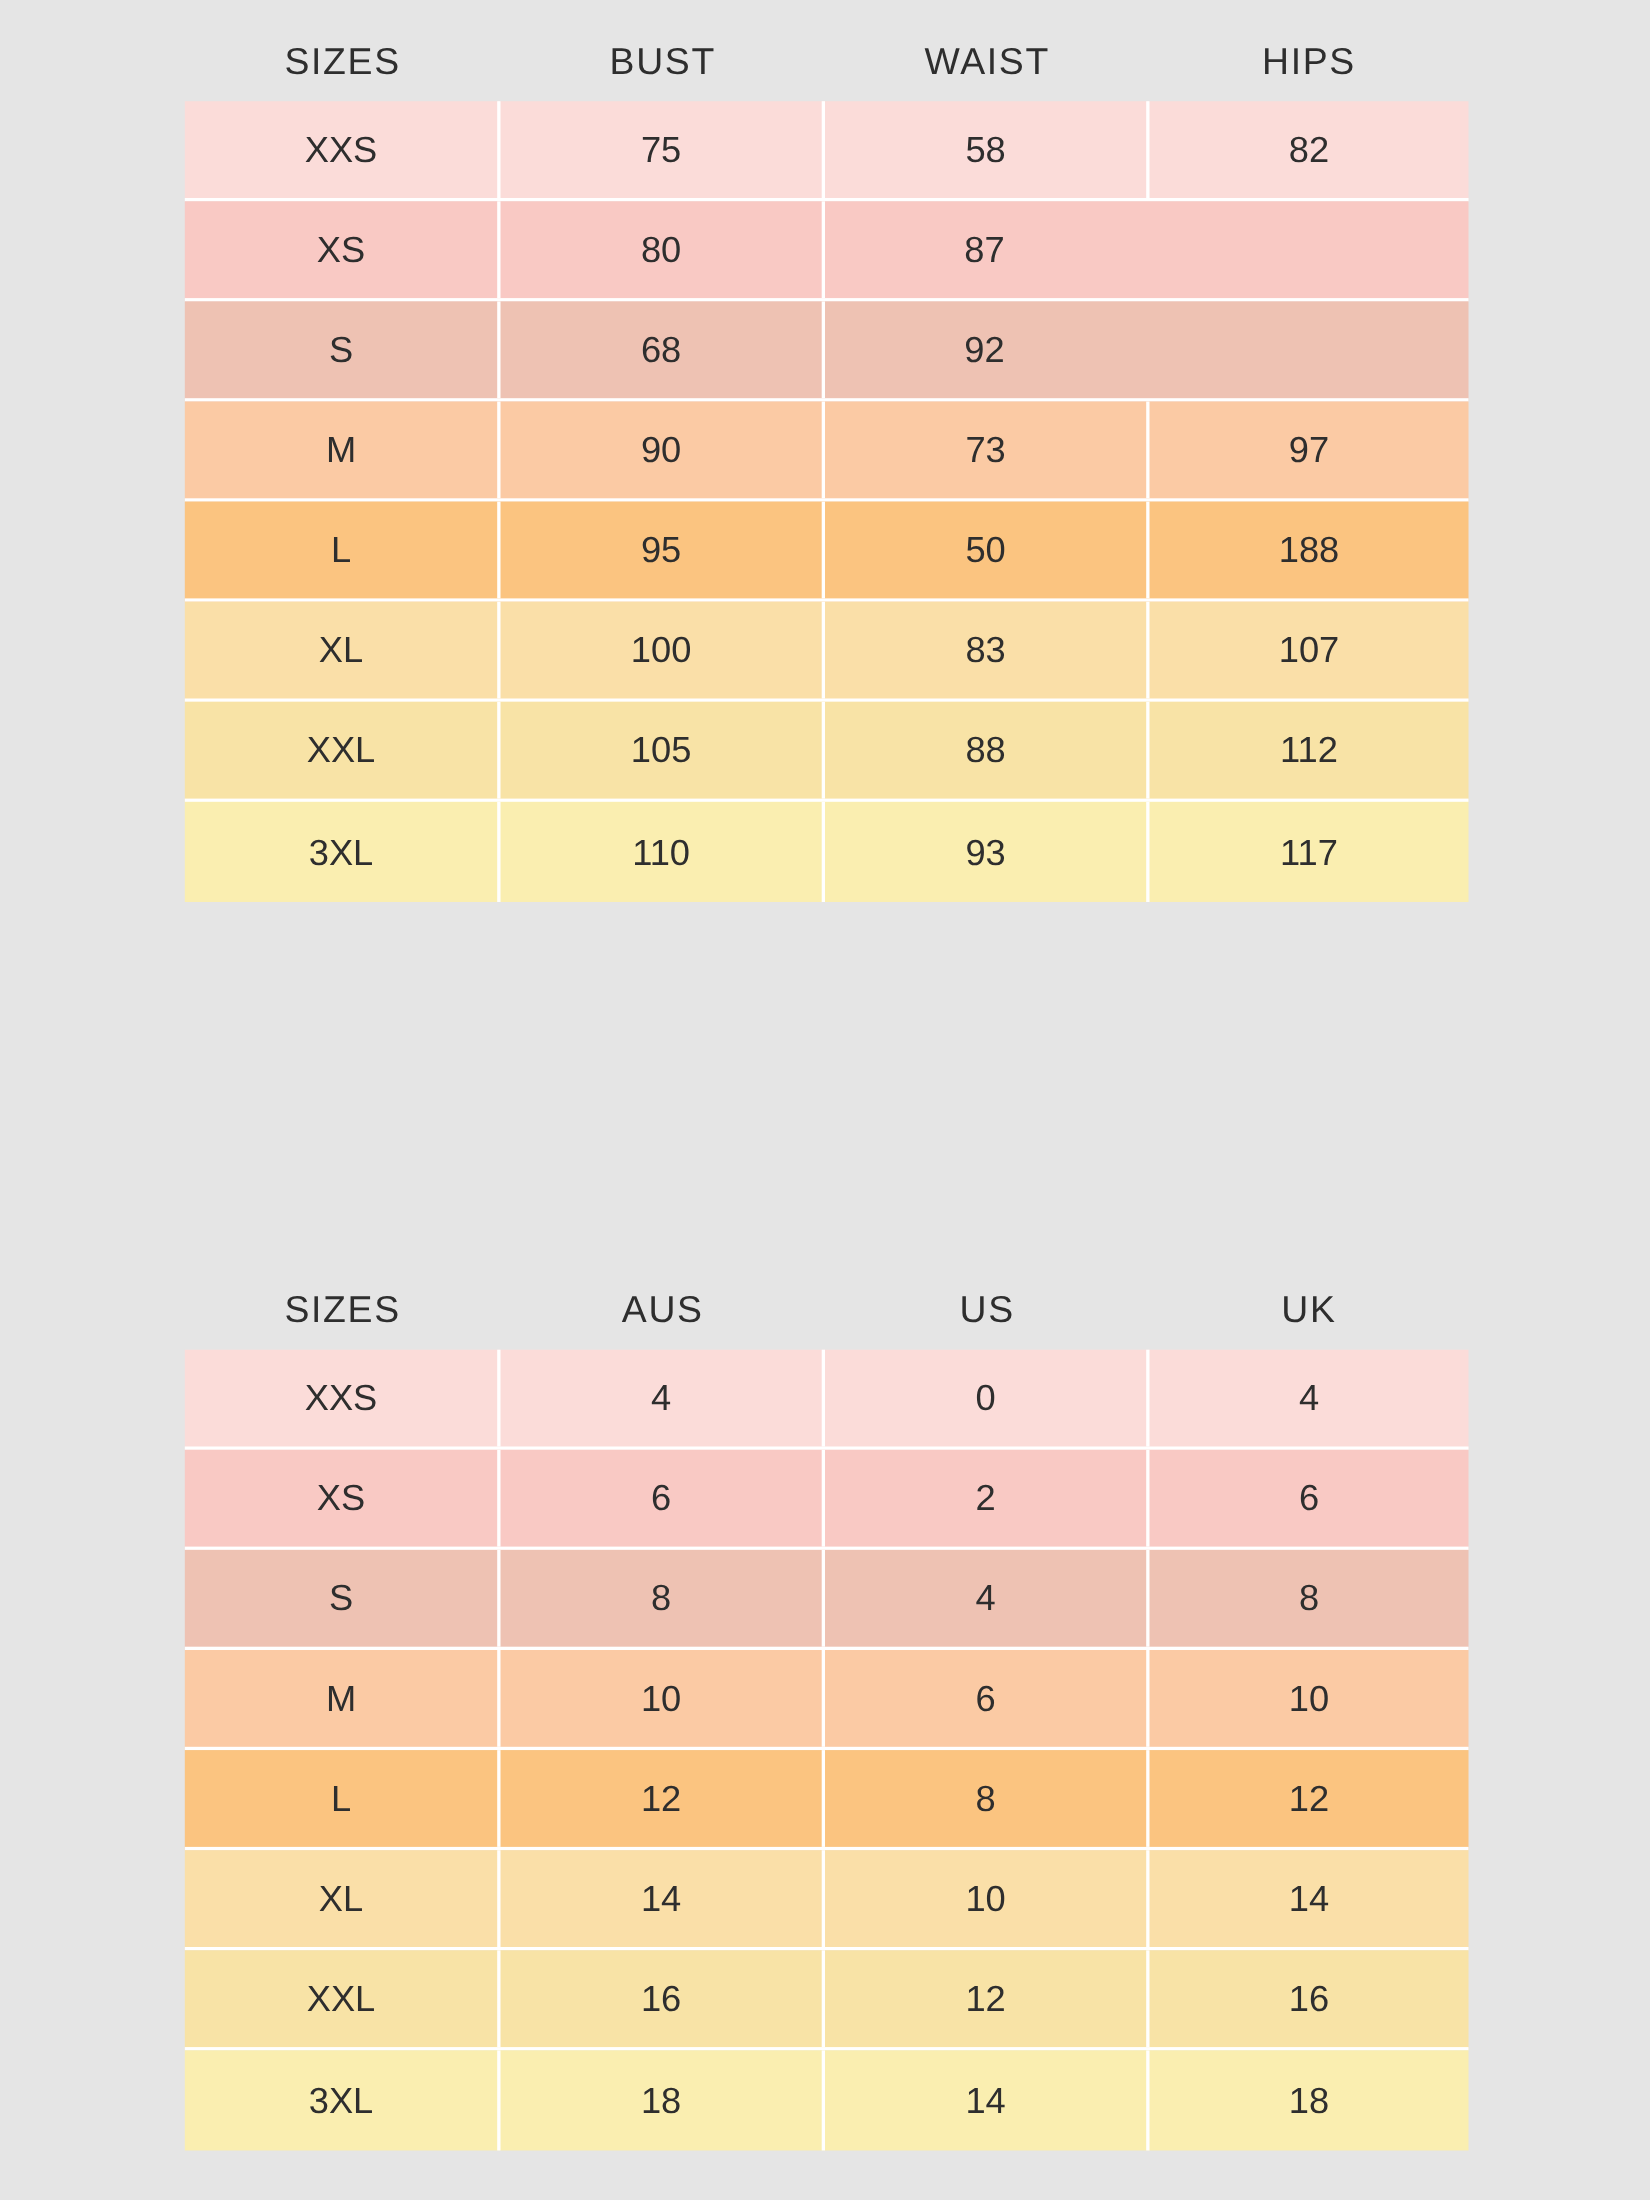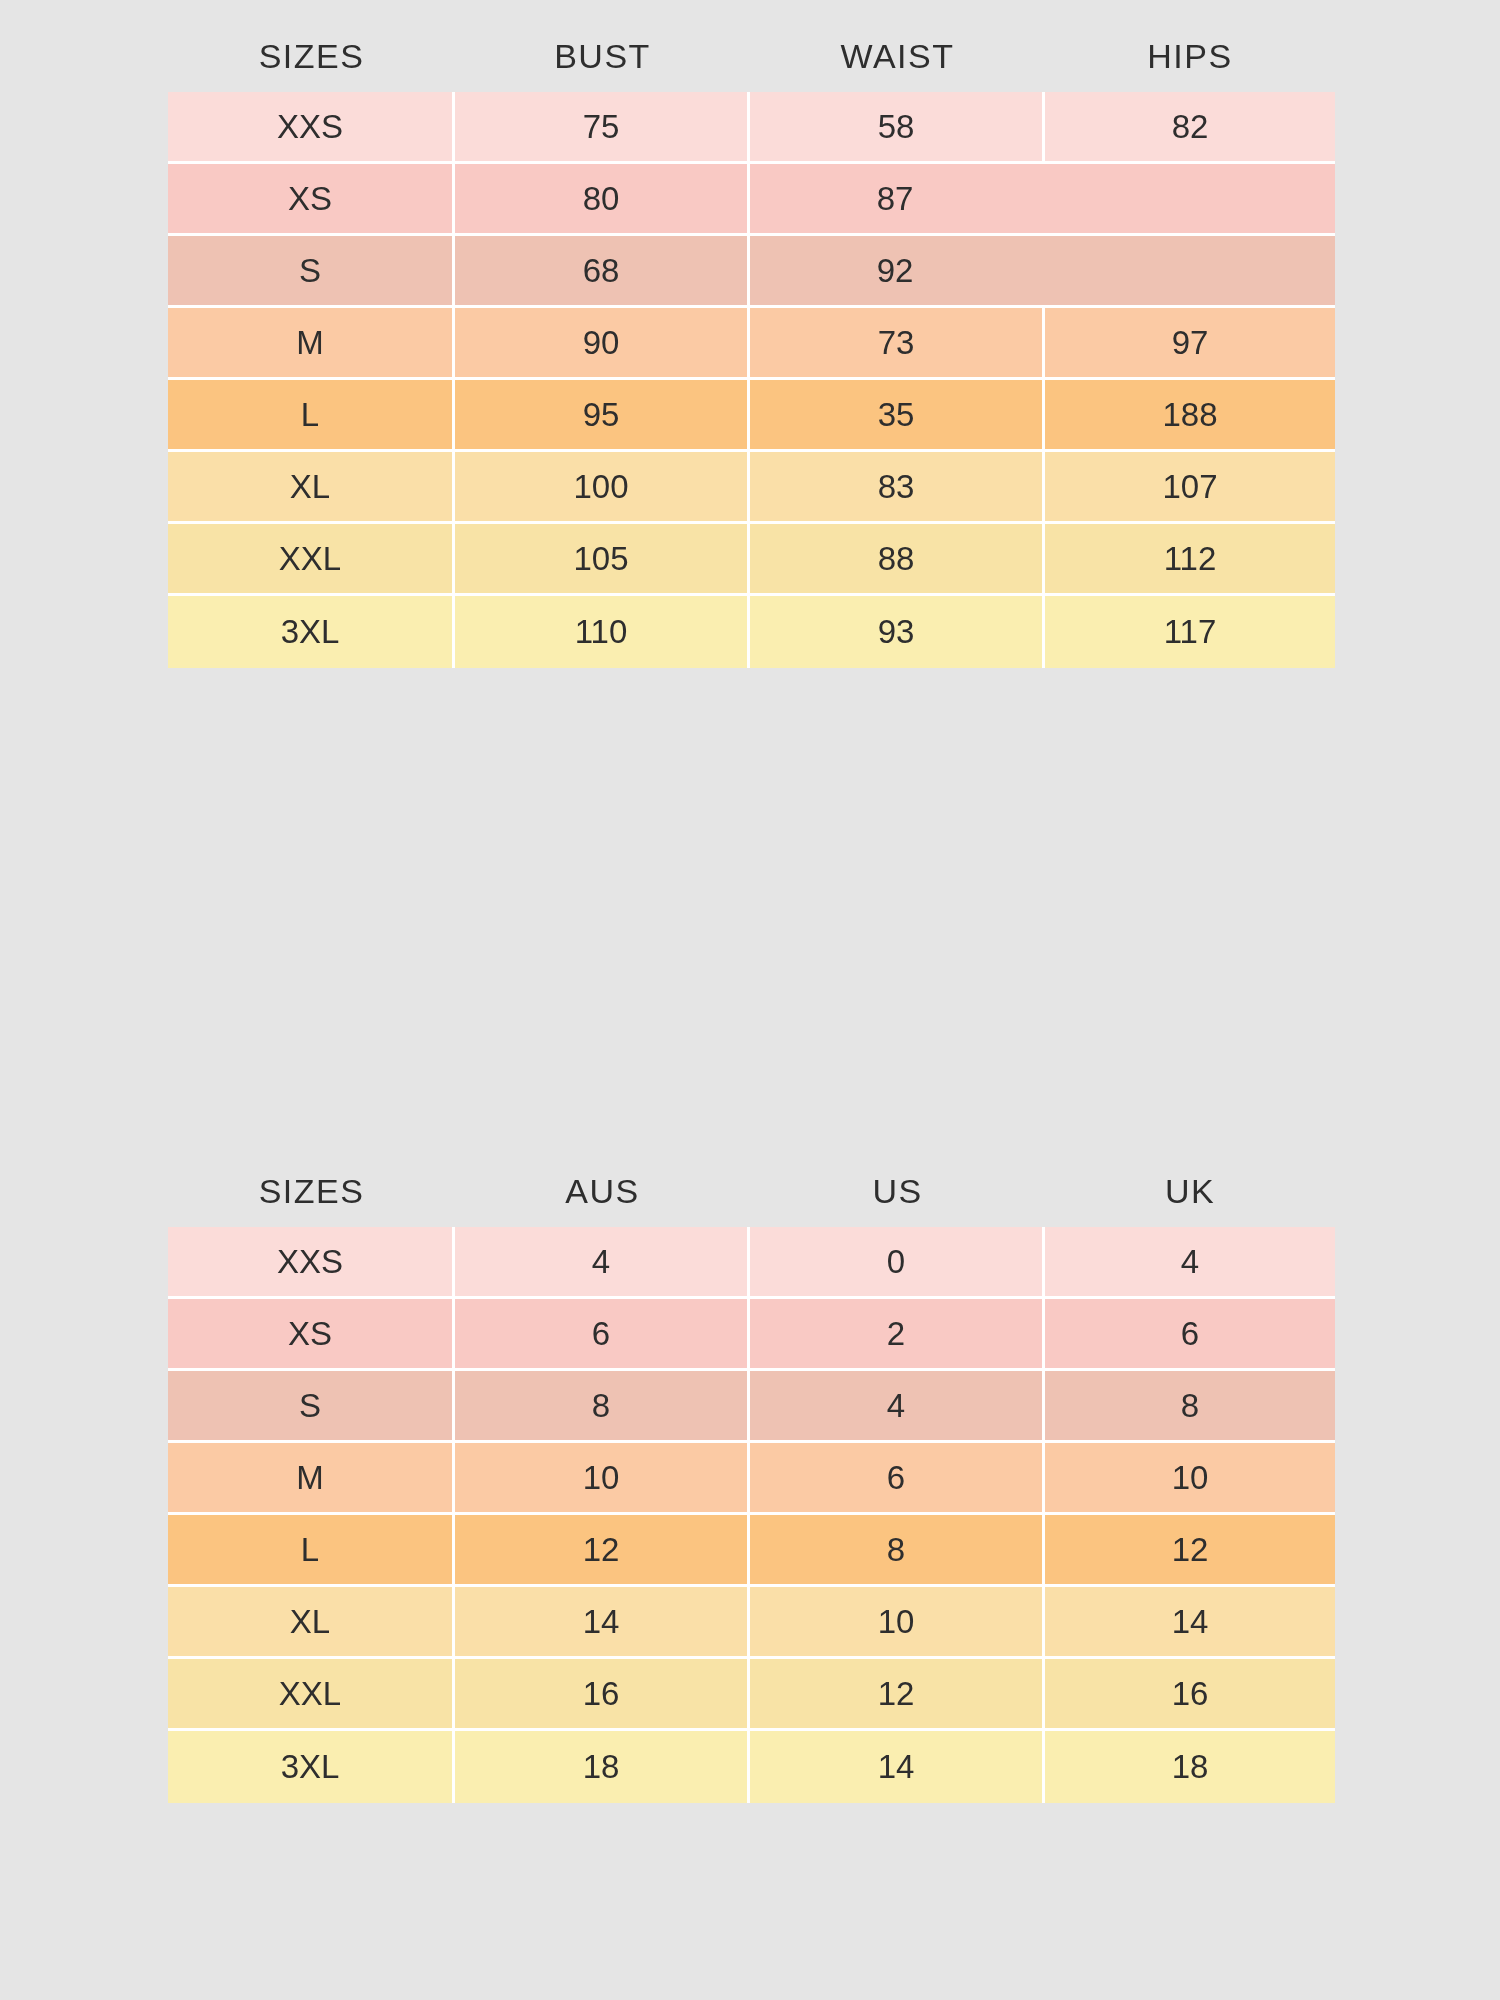--- a/index.html
+++ b/index.html
@@ -56,21 +56,21 @@
 
   .table-body {
     width: 100%;
     display: flex;
     flex-direction: column;
   }
 
   .table-row {
     display: flex;
     width: 100%;
-    height: 72px;
+    height: 91px;
     align-items: center;
     border-bottom: 3px solid #ffffff;
     box-sizing: border-box;
   }
   .table-row:last-child { border-bottom: none; }
 
   .table-cell {
     height: 100%;
     display: flex;
     align-items: center;
@@ -122,21 +122,21 @@
         </div>
         <div class="table-row" style="background-color: rgb(251, 202, 164);">
           <div class="table-cell cell-size">M</div>
           <div class="table-cell cell-a">90</div>
           <div class="table-cell cell-b">73</div>
           <div class="table-cell cell-c">97</div>
         </div>
         <div class="table-row" style="background-color: rgb(251, 196, 128);">
           <div class="table-cell cell-size">L</div>
           <div class="table-cell cell-a">95</div>
-          <div class="table-cell cell-b">35</div>
+          <div class="table-cell cell-b">50</div>
           <div class="table-cell cell-c">188</div>
         </div>
         <div class="table-row" style="background-color: rgb(250, 223, 168);">
           <div class="table-cell cell-size">XL</div>
           <div class="table-cell cell-a">100</div>
           <div class="table-cell cell-b">83</div>
           <div class="table-cell cell-c">107</div>
         </div>
         <div class="table-row" style="background-color: rgb(248, 227, 166);">
           <div class="table-cell cell-size">XXL</div>

